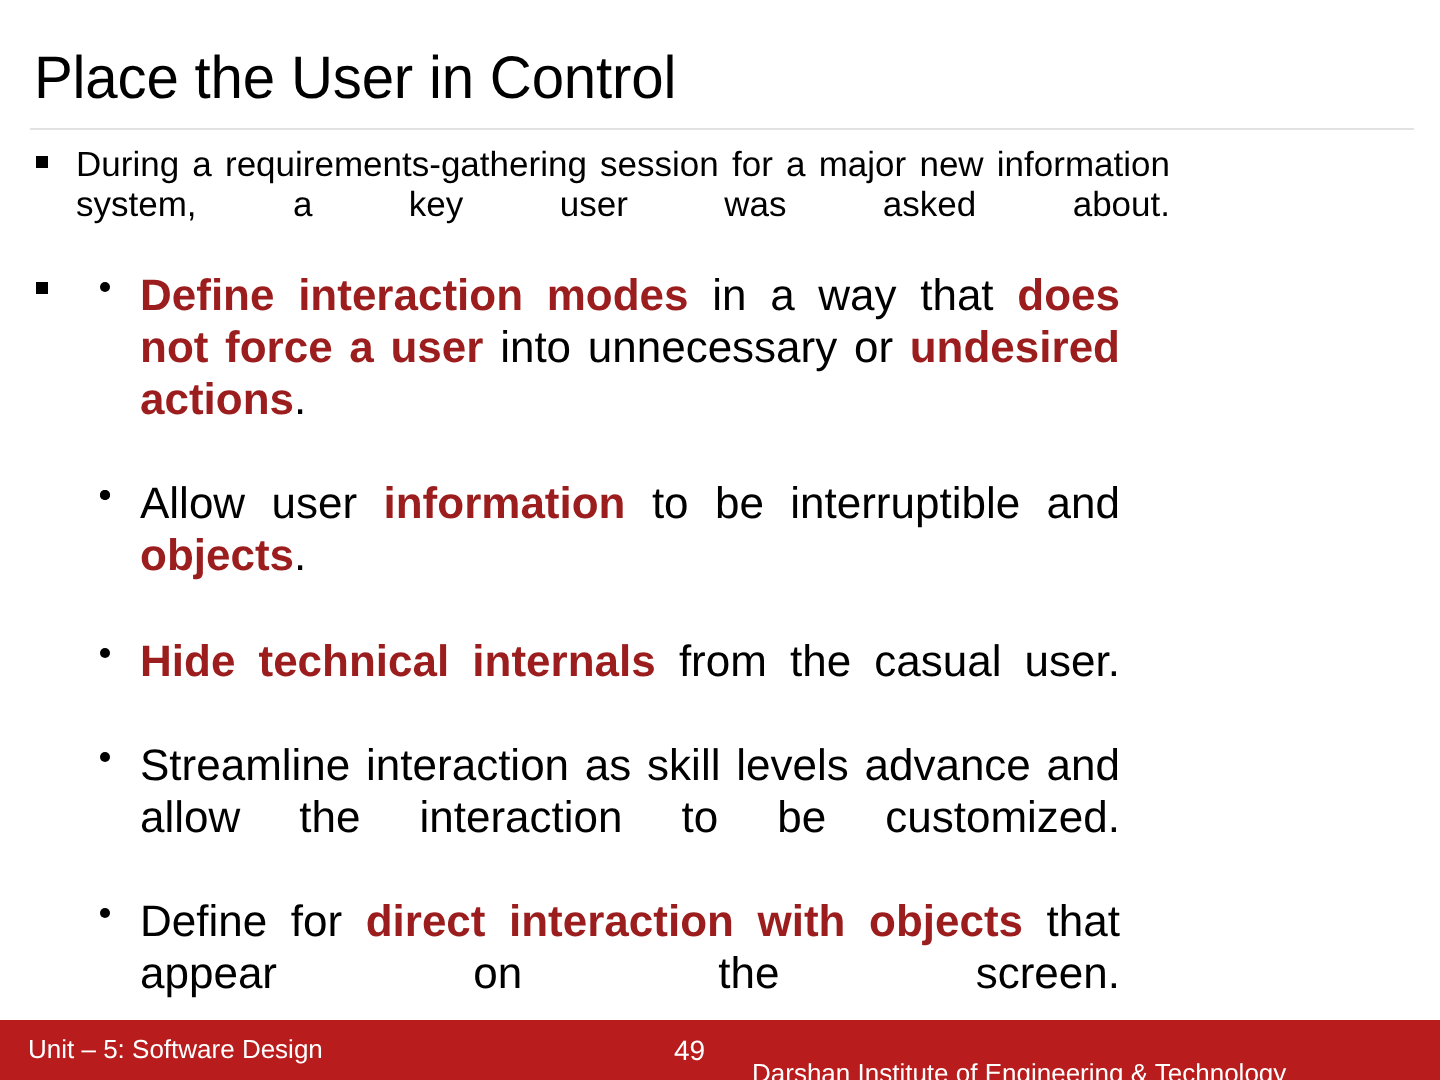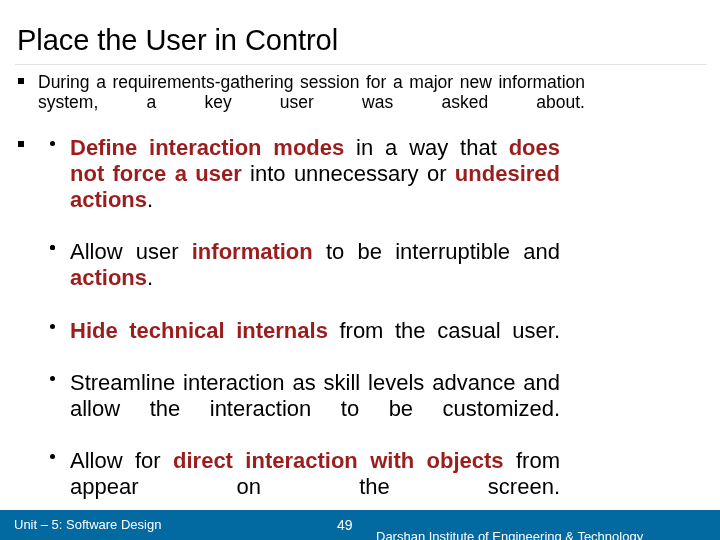--- a/index.html
+++ b/index.html
@@ -133,21 +133,21 @@
     font-weight: normal;
   }
 
   
   .footer {
     position: absolute;
     left: 0;
     top: 510px;
     width: 720px;
     height: 30px;
-    background: #0369a1;
+    background: #b91c1c;
   }
   .footer-left {
     position: absolute;
     left: 14px;
     top: 7px;
     font-size: 13px;
     line-height: 16px;
     color: #ffffff;
     white-space: nowrap;
   }
@@ -184,24 +184,24 @@
     <ul class="lvl1" id="root-list">
         <li class="b1">
           <span class="mk"></span>
           <span class="runs"><span class="r-black">During a requirements-gathering session for a major new information system, a key user was asked about.</span></span>
         </li>
         <li class="b1">
           <span class="mk"></span>
           <ul class="lvl2">
             <li class="b2"><span class="mk"></span><span class="runs"><span class="r-red">Define interaction modes</span><span class="r-black"> in a way that </span><span class="r-red">does not force a user</span><span class="r-black"> into unnecessary or </span><span class="r-red">undesired actions</span><span class="r-black">.</span></span></li>
             <li class="b2"><span class="mk"></span></li>
-            <li class="b2"><span class="mk"></span><span class="runs"><span class="r-black">Allow user </span><span class="r-red">information</span><span class="r-black"> to be interruptible and </span><span class="r-red">actions</span><span class="r-black">.</span></span></li>
+            <li class="b2"><span class="mk"></span><span class="runs"><span class="r-black">Allow user </span><span class="r-red">information</span><span class="r-black"> to be interruptible and </span><span class="r-red">objects</span><span class="r-black">.</span></span></li>
             <li class="b2"><span class="mk"></span><span class="runs"><span class="r-red">Hide technical internals</span><span class="r-black"> from the casual user.</span></span></li>
             <li class="b2"><span class="mk"></span><span class="runs"><span class="r-black">Streamline interaction as skill levels advance and allow the interaction to be customized.</span></span></li>
-            <li class="b2"><span class="mk"></span><span class="runs"><span class="r-black">Allow for </span><span class="r-red">direct interaction with objects</span><span class="r-black"> from appear on the screen.</span></span></li>
+            <li class="b2"><span class="mk"></span><span class="runs"><span class="r-black">Define for </span><span class="r-red">direct interaction with objects</span><span class="r-black"> that appear on the screen.</span></span></li>
           </ul>
         </li>
       </ul>
   </div>
 
   <div class="footer">
     <div class="footer-left">Unit – 5: Software Design</div>
     <div class="footer-num">49</div>
     <div class="footer-right">Darshan Institute of Engineering &amp; Technology</div>
   </div>

